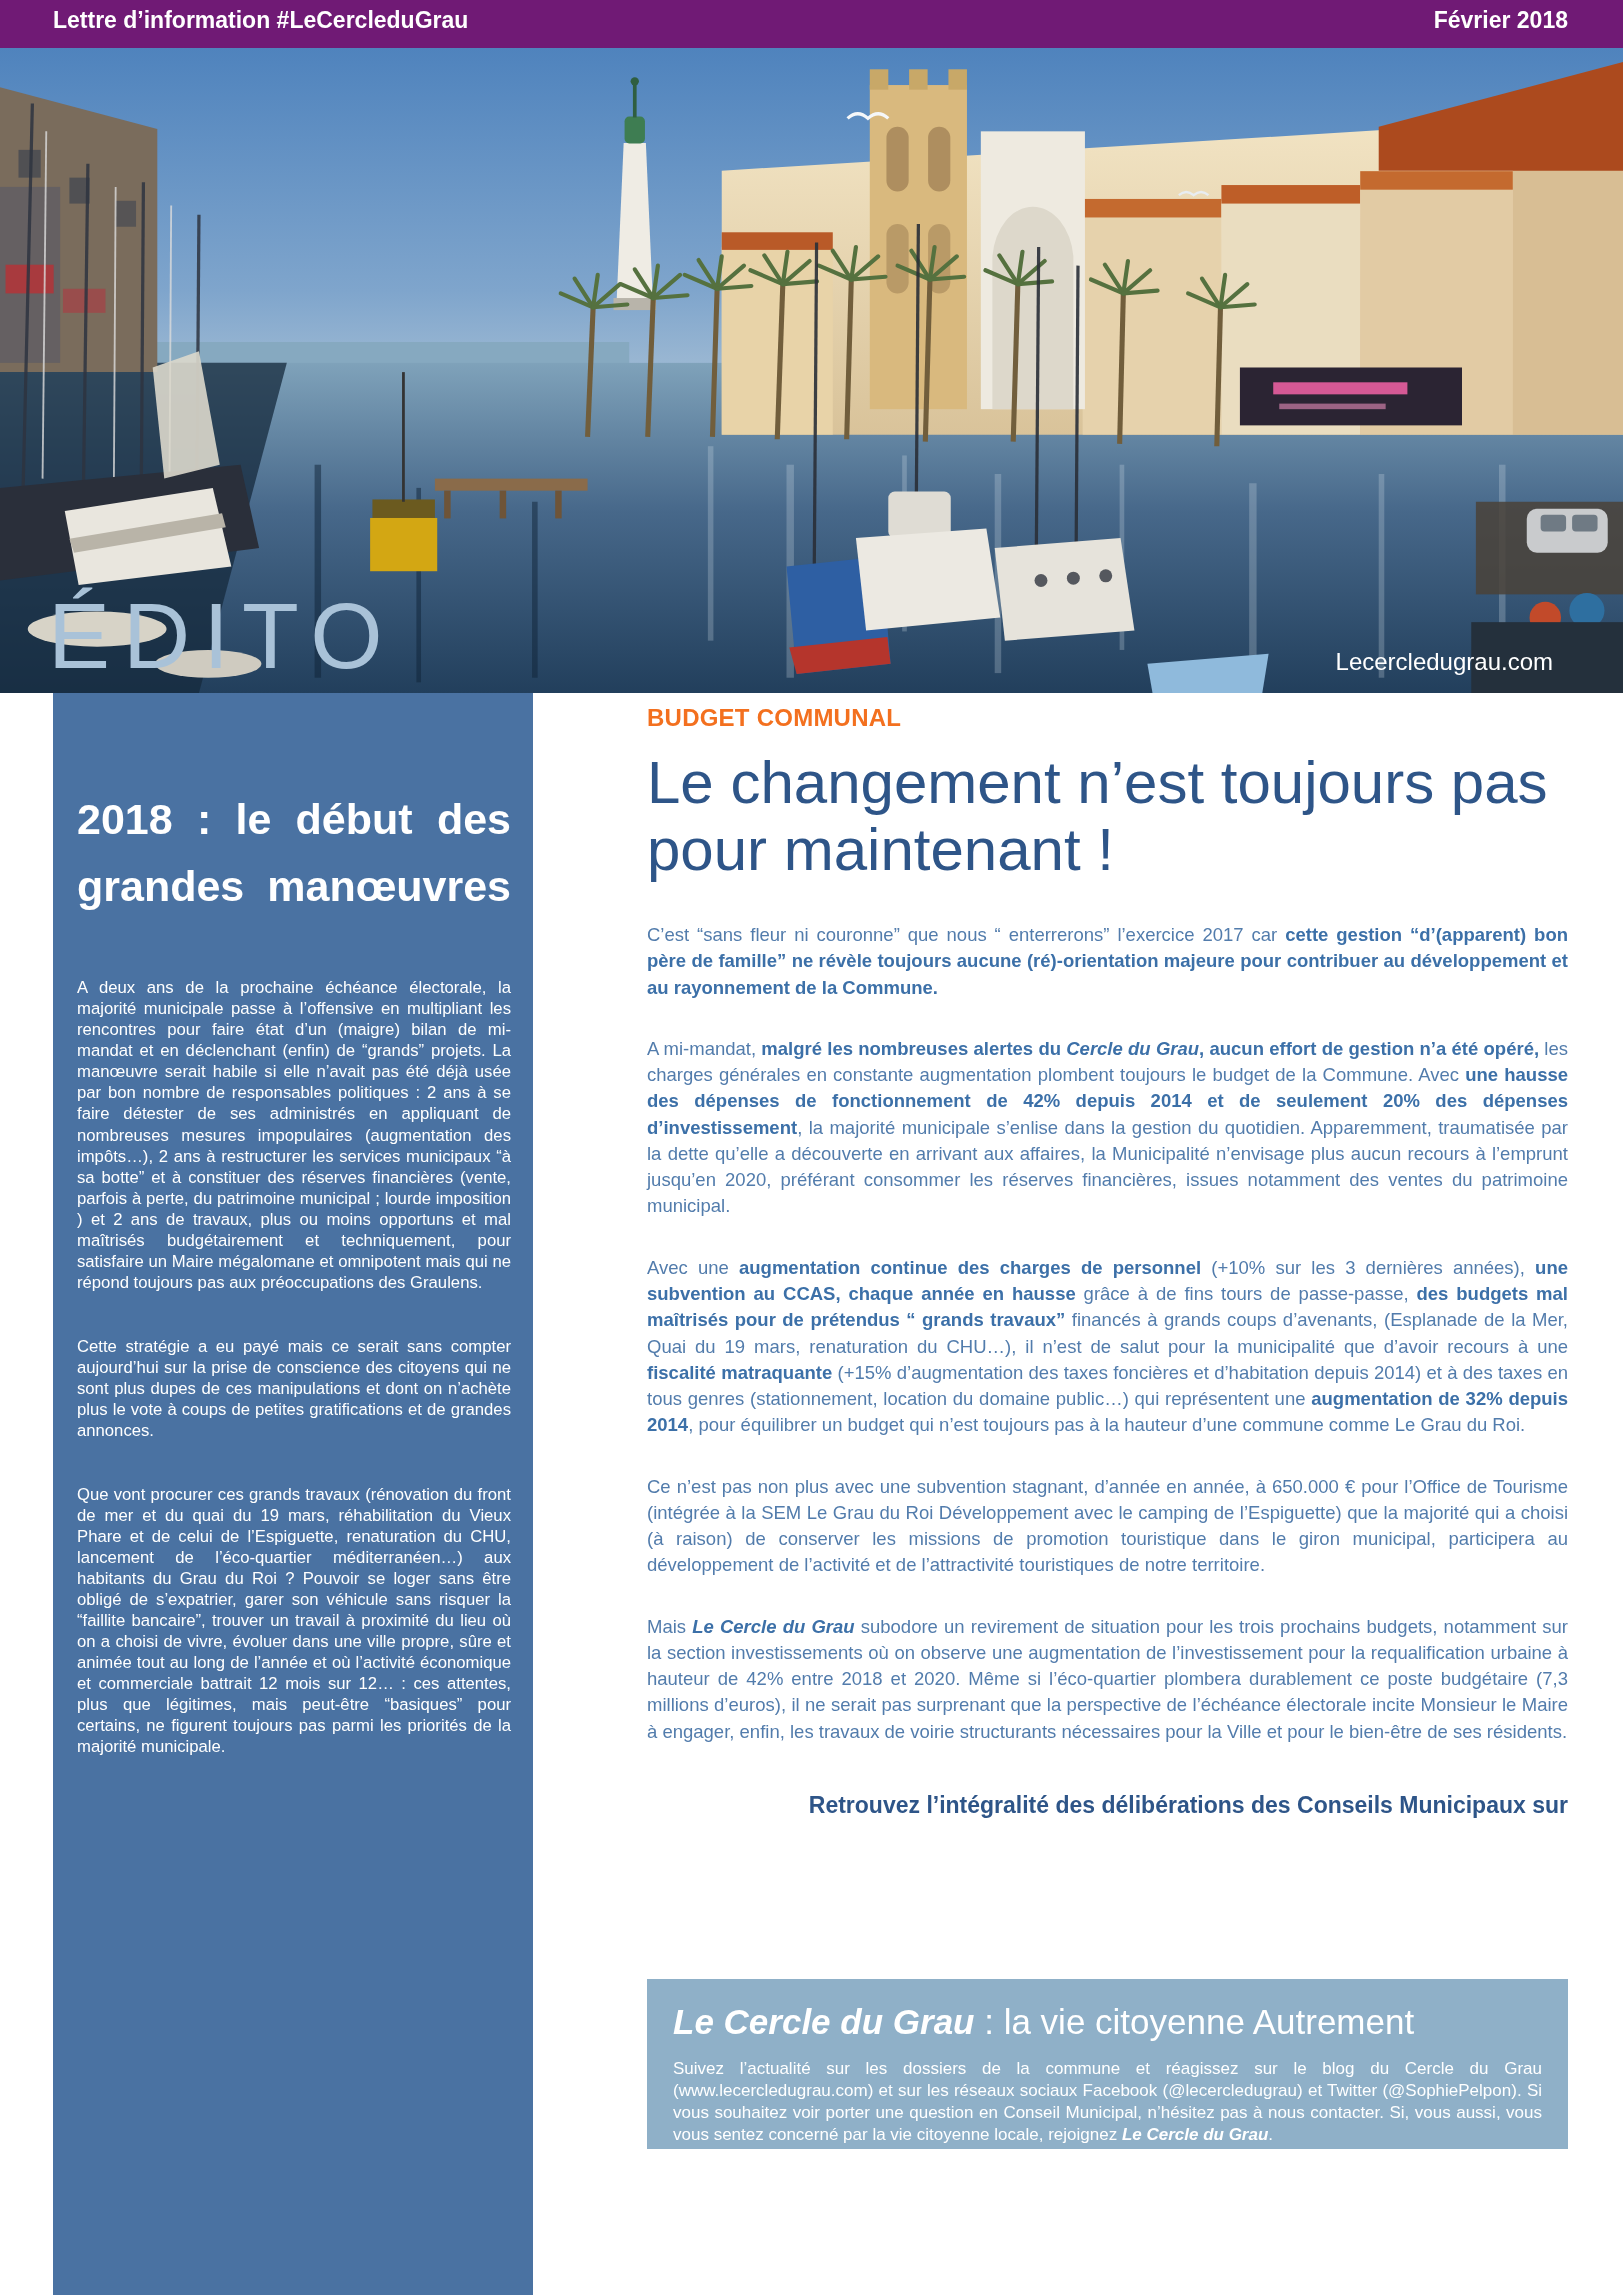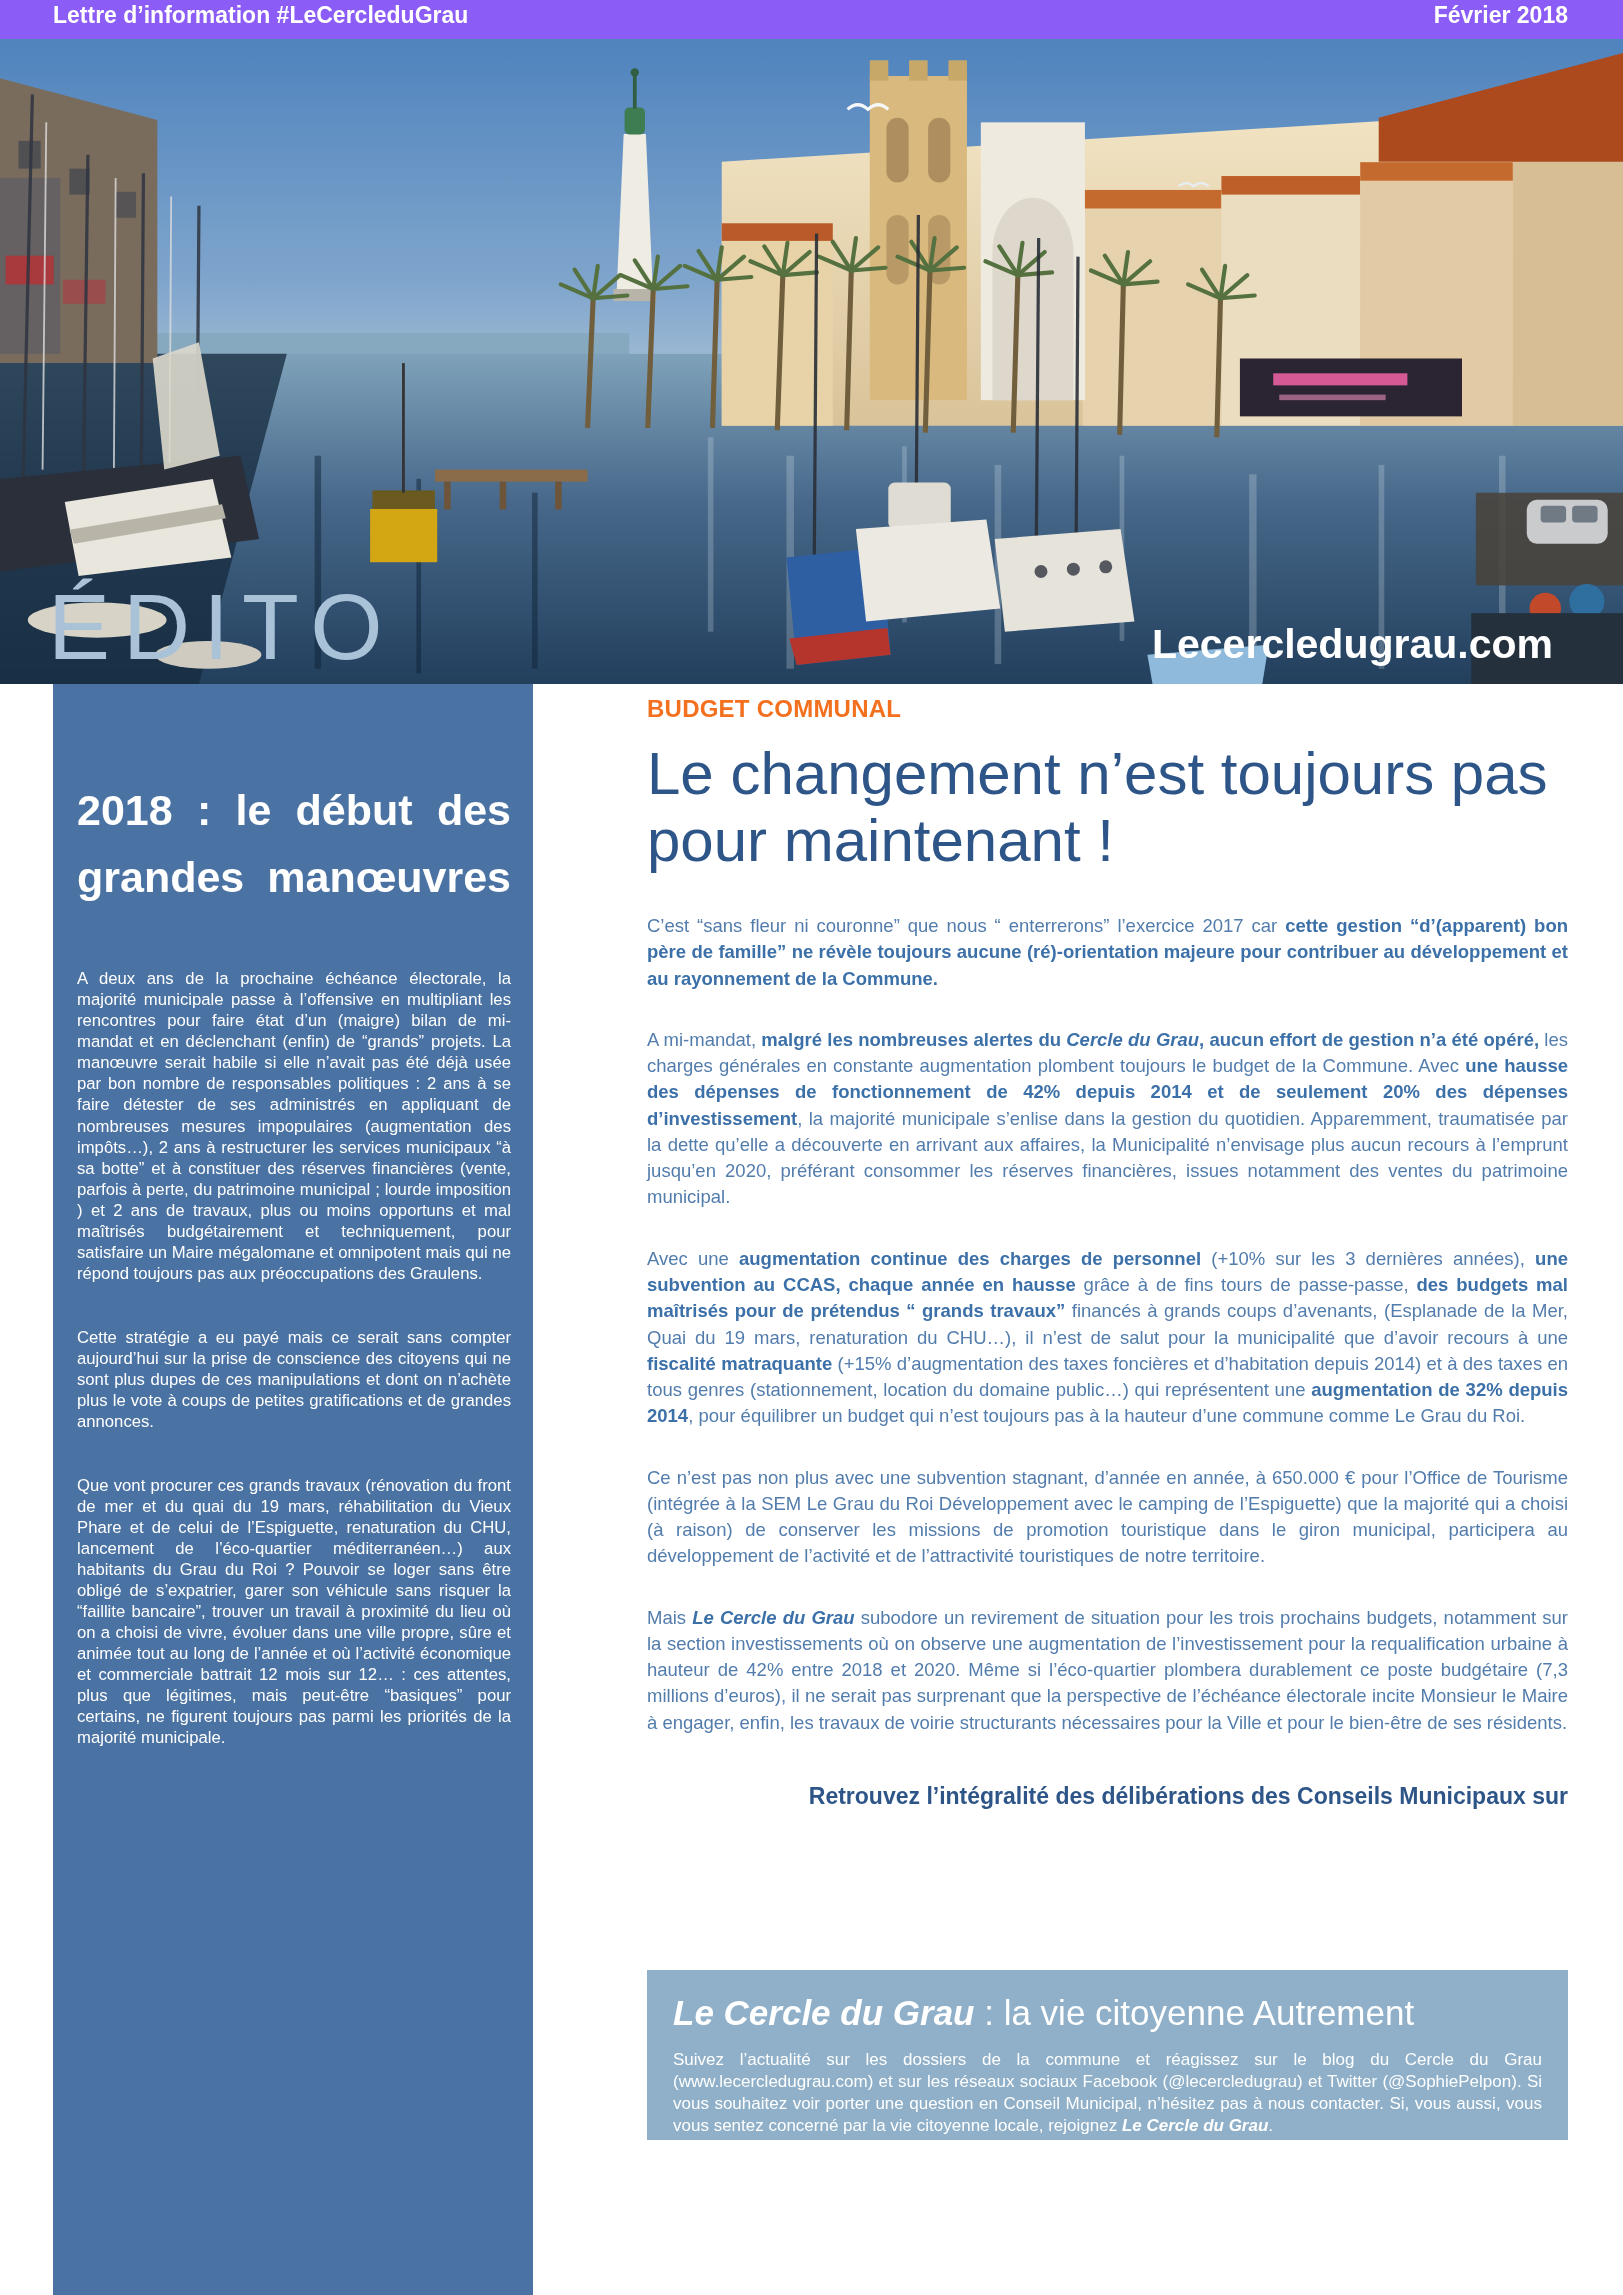--- a/index.html
+++ b/index.html
@@ -4,36 +4,36 @@
 <style>
   * { margin:0; padding:0; box-sizing:border-box; }
   html,body { background:#ffffff; }
   body{
     width:1623px; min-height:2295px;
     font-family:"Liberation Sans", sans-serif;
     position:relative;
   }
   
   .topbar{
-    height:39px; background:#8b5cf6; color:#fff;
+    height:48px; background:#701a75; color:#fff;
     display:flex; justify-content:space-between; align-items:center;
     padding:0 55px 8px 53px;
     font-size:23px; font-weight:700;
   }
   
   .hero{ position:relative; height:645px; overflow:hidden; background:#6d93b8; }
   .hero svg{ display:block; width:100%; height:100%; }
   .edito{
     position:absolute; left:48px; bottom:10.2px;
     color:#A9C2D8; font-size:93px; font-weight:100;
     letter-spacing:.14em; line-height:1;
   }
   .hero-site{
     position:absolute; right:70px; bottom:19.4px;
-    color:#ffffff; font-size:41px; font-weight:700; line-height:1;text-align:right;
+    color:#ffffff; font-size:24px; font-weight:400; line-height:1;text-align:right;
   }
   
   .columns{ display:flex; gap:66px; padding:0 55px 0 53px; align-items:flex-start; }
   .left-col{
     flex:0 0 480px; width:480px; height:1688px; overflow:hidden;
     background:#4A72A2; color:#fff;
     padding:93px 22px 28px 24px;
   }
   .left-title{
     font-size:43px; font-weight:700; line-height:1.55;

